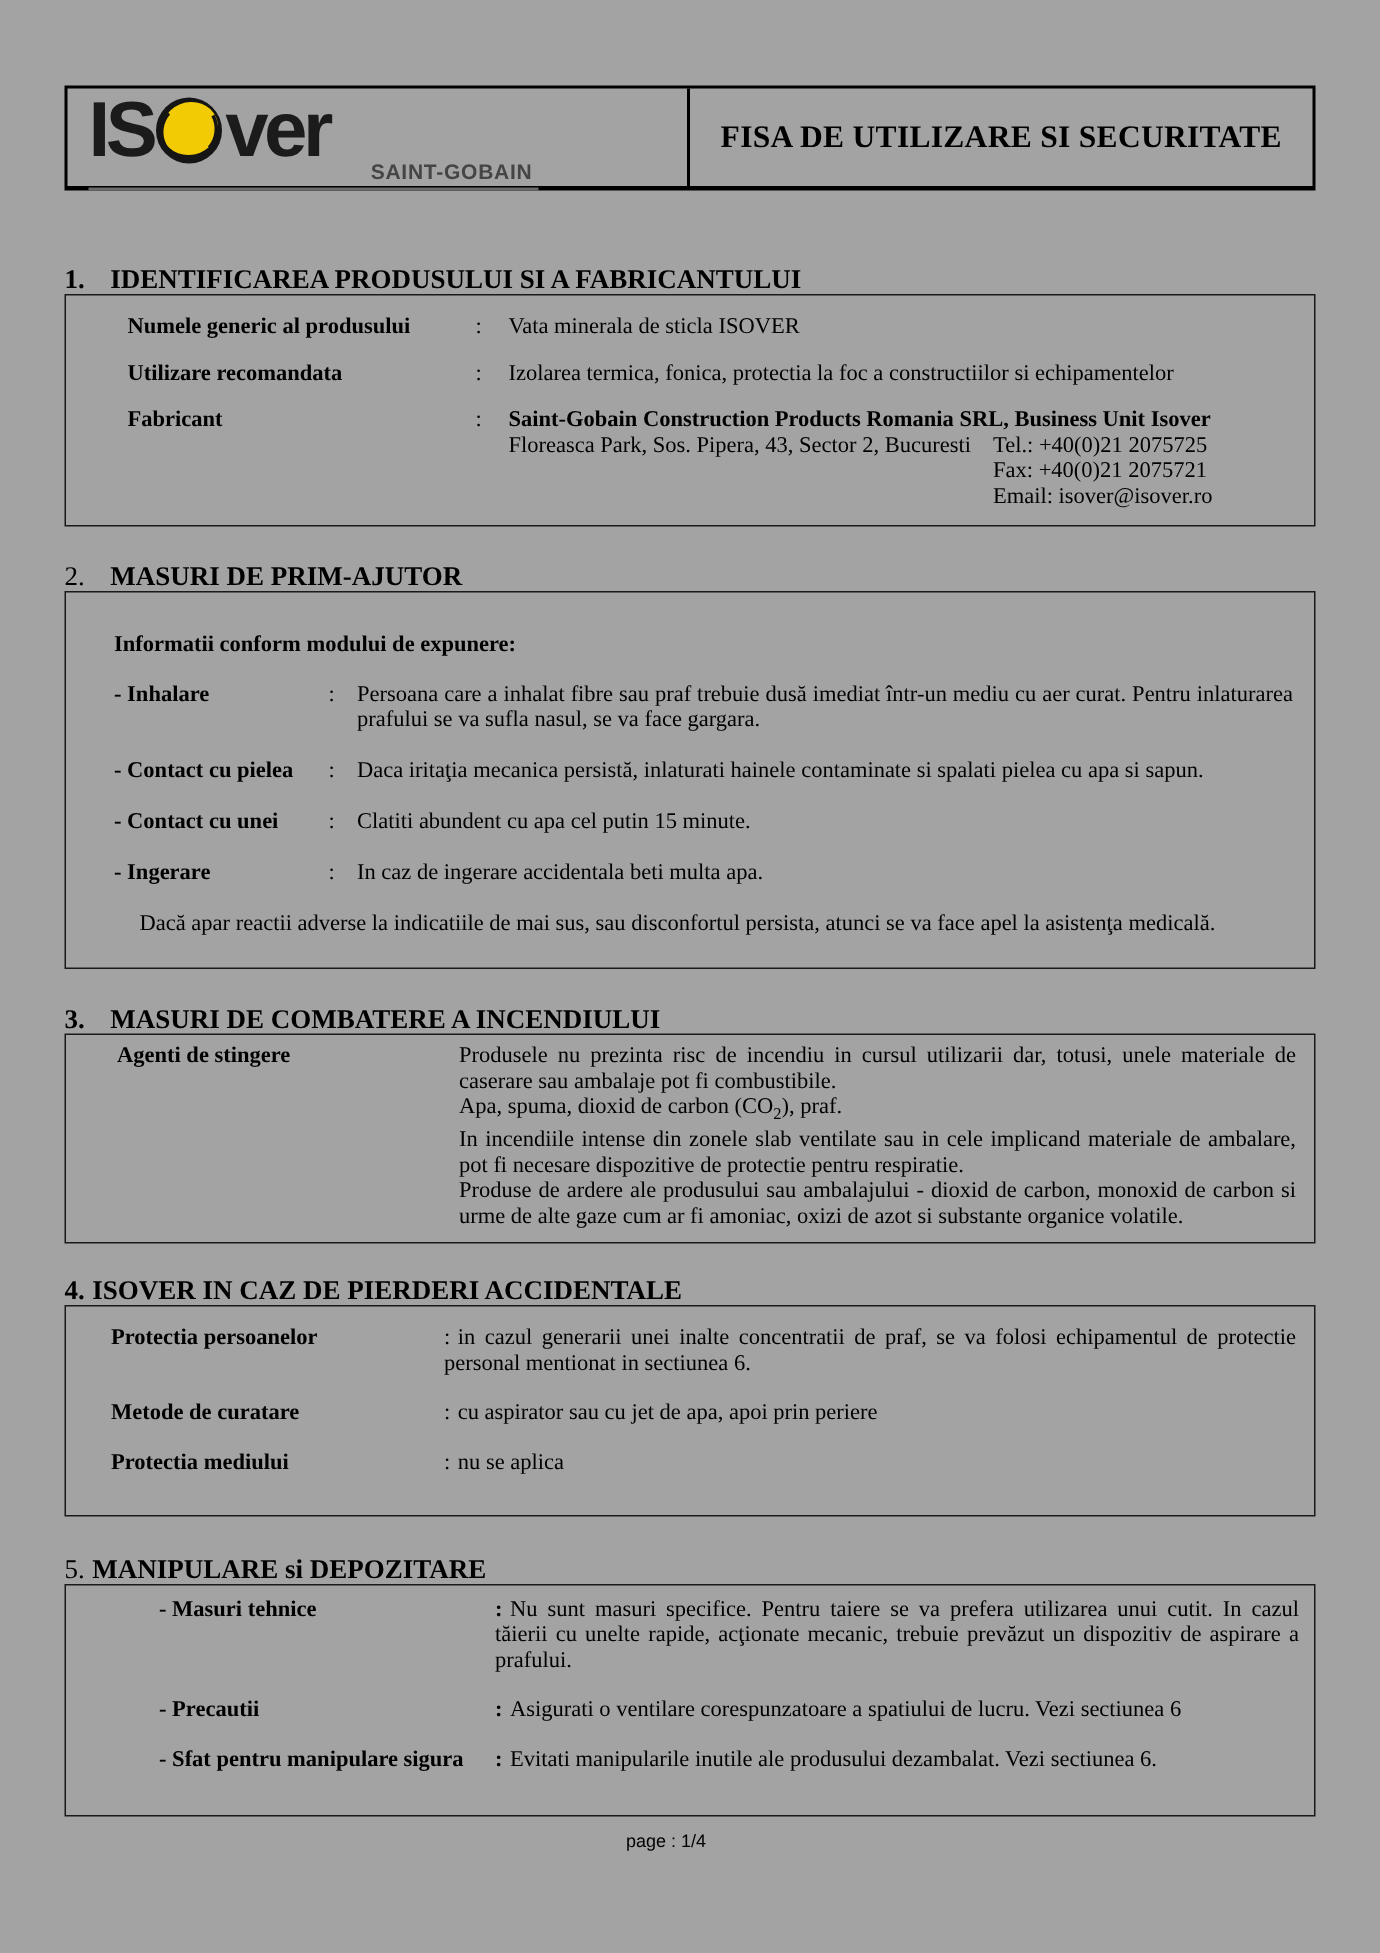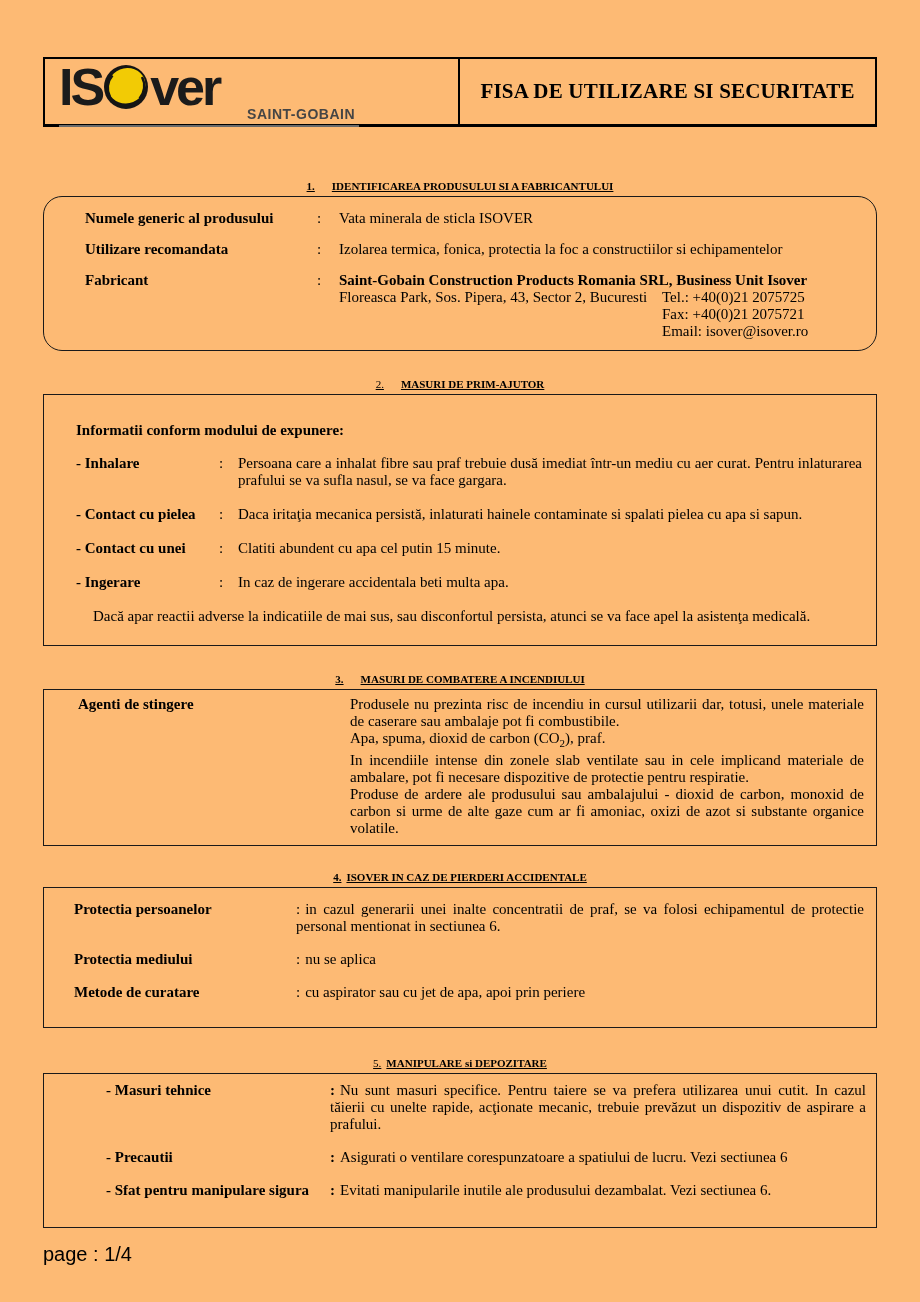--- a/index.html
+++ b/index.html
@@ -1,18 +1,18 @@
 <!DOCTYPE html>
 <html><head>
 <meta charset="utf-8">
 <style>
   html,body { margin:0; padding:0; background:#ffffff; }
   .page {
     position:relative; width:920px; height:1302px; margin:0 auto;
-    background:#fdba74; color:#000;
+    background:#a3a3a3; color:#000;
     font-family:"Liberation Serif","DejaVu Serif",serif;
     font-size:15px; line-height:17px; overflow:hidden; box-sizing:border-box;
     padding-top:57px;
   }
   .content { width:834px; margin:0 auto; }
 
   
   .header-box {
     display:flex; width:834px; height:70px; box-sizing:border-box;
     border:2px solid #000; border-bottom-width:3px;
@@ -30,55 +30,55 @@
     font-weight:bold; font-size:14px; letter-spacing:0.5px; color:#454545; line-height:15px;
   }
   .logo-underline { width:300px; border-bottom:2.5px solid #6b6b6b; margin-top:3px; }
   .title-cell {
     flex:1; border-left:2px solid #000;
     display:flex; align-items:center; justify-content:center;
   }
   .doc-title { font-weight:bold; font-size:21px; letter-spacing:0.2px; }
 
   
-  .section-title { text-align:center; font-size:11px; line-height:18px;text-decoration:underline; }
+  .section-title { font-size:18px; line-height:18px; }
   .section-title .ttext { font-weight:bold; }
   .tnum-bold { font-weight:bold; }
   .tnum-reg  { font-weight:normal; }
   .gap-wide  { margin-right:17px; }
   .gap-narrow{ margin-right:5px; }
 
   .box { border:1.5px solid #1a1a1a; box-sizing:border-box; margin-top:1px; }
 
   .bold { font-weight:bold; }
   .just { text-align:justify; }
 
   
-  .box1 { padding:13px 0 10px 0;border-radius:19px; }
+  .box1 { padding:13px 0 10px 0; }
   .b1row { display:flex; margin-bottom:14px; }
   .b1row:last-child { margin-bottom:0; }
   .b1row .lbl { margin-left:41px; width:232px; font-weight:bold; }
   .b1row .colon { width:22px; }
   .b1row .val { flex:1; padding-right:10px; }
   .fab-line2 { display:flex; white-space:nowrap; }
   .fab-addr { width:323px; }
   .fab-indent { padding-left:323px; }
 
   
   .box2 { padding:27px 0 20px 0; }
   .b2intro { margin-left:32px; font-weight:bold; margin-bottom:16px; }
   .b2row { display:flex; margin-bottom:17px; }
   .b2row .lbl { margin-left:32px; width:143px; font-weight:bold; }
   .b2row .colon { width:19px; }
   .b2row .val { flex:1; padding-right:14px; }
   .b2note { margin-left:49px; margin-top:1px; }
 
   
   .box3 { padding:6px 0 8px 0; }
-  .b3 { display:flex;gap:44px; }
+  .b3 { display:flex; }
   .b3 .lbl { margin-left:34px; width:228px; font-weight:bold; }
   .b3 .txt { flex:1; padding-right:12px; text-align:justify; }
   sub.co2 { font-size:11px; }
 
   
   .box4 { padding:13px 0 26px 0; }
   .b4row { display:flex; margin-bottom:16px; }
   .b4row:last-child { margin-bottom:0; }
   .b4row .lbl { margin-left:30px; width:222px; font-weight:bold; }
   .b4row .val { flex:1; padding-right:12px; }
@@ -88,22 +88,22 @@
   .box5 { padding:8px 0 28px 0; }
   .b5head { margin-left:30px; font-weight:bold; margin-bottom:16px; }
   .b5row { display:flex; margin-bottom:16px; }
   .b5row:last-child { margin-bottom:0; }
   .b5row .lbl { margin-left:62px; width:224px; font-weight:bold; }
   .b5row .val { flex:1; padding-right:10px; }
   .b5row .vcolon { font-weight:bold; }
 
   
   .footer {
-    text-align:left; padding-right:32px; margin-top:18px;
-    font-family:"Liberation Sans","DejaVu Sans",sans-serif; font-size:20px;
+    text-align:center; padding-right:32px; margin-top:8px;
+    font-family:"Liberation Sans","DejaVu Sans",sans-serif; font-size:12px;
   }
 
   .mt-s1 { margin-top:50px; }
   .mt-s2 { margin-top:24px; }
   .mt-s3 { margin-top:24px; }
   .mt-s4 { margin-top:22px; }
   .mt-s5 { margin-top:26px; }
 </style>
 </head>
 <body>
@@ -214,26 +214,26 @@
     <div>
       <div class="section-title mt-s4">
         <span class="tnum-bold gap-narrow">4.</span><span class="ttext">ISOVER IN CAZ DE PIERDERI ACCIDENTALE</span>
       </div>
       <div class="box box4">
         <div class="b4row">
           <span class="lbl">Protectia persoanelor</span>
           <span class="val just"><span class="vcolon">:</span><span>in cazul generarii unei inalte concentratii de praf, se va folosi echipamentul de protectie personal mentionat in sectiunea 6.</span></span>
         </div>
         <div class="b4row">
+          <span class="lbl">Metode de curatare</span>
+          <span class="val"><span class="vcolon">:</span><span>cu aspirator sau cu jet de apa, apoi prin periere</span></span>
+        </div>
+        <div class="b4row">
           <span class="lbl">Protectia mediului</span>
           <span class="val"><span class="vcolon">:</span><span>nu se aplica</span></span>
-        </div>
-        <div class="b4row">
-          <span class="lbl">Metode de curatare</span>
-          <span class="val"><span class="vcolon">:</span><span>cu aspirator sau cu jet de apa, apoi prin periere</span></span>
         </div>
       </div>
     </div>
 
     <div>
       <div class="section-title mt-s5">
         <span class="tnum-reg gap-narrow">5.</span><span class="ttext">MANIPULARE si DEPOZITARE</span>
       </div>
       <div class="box box5">
         <div class="b5row">

